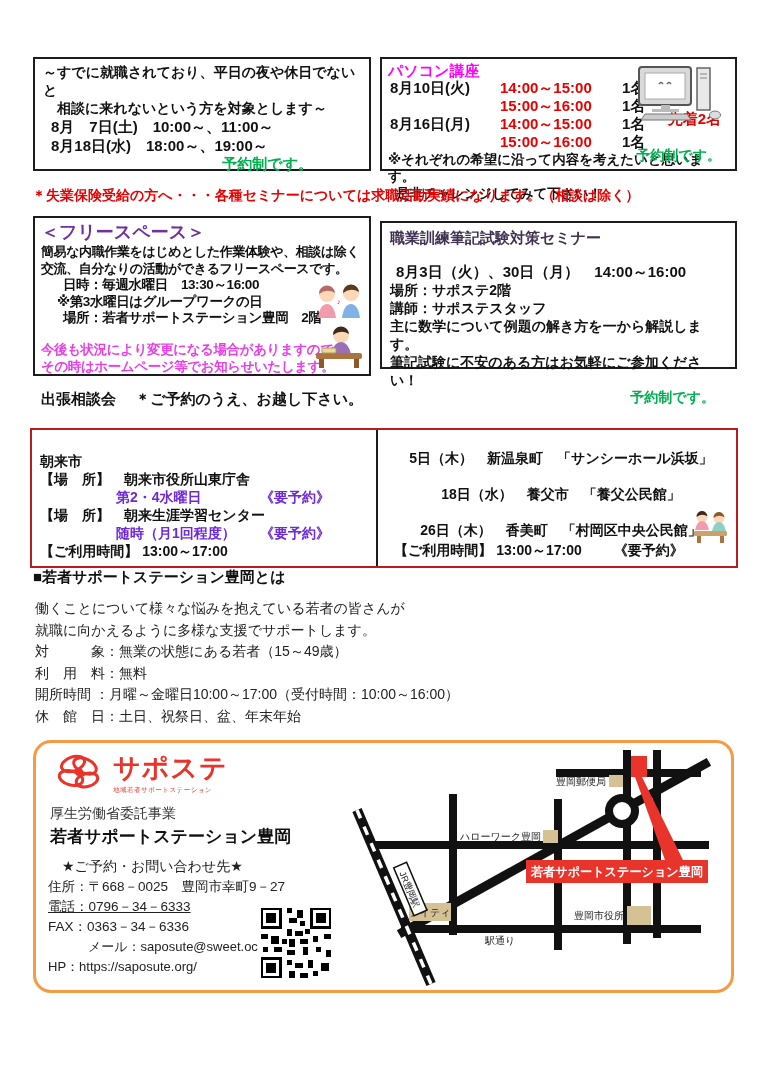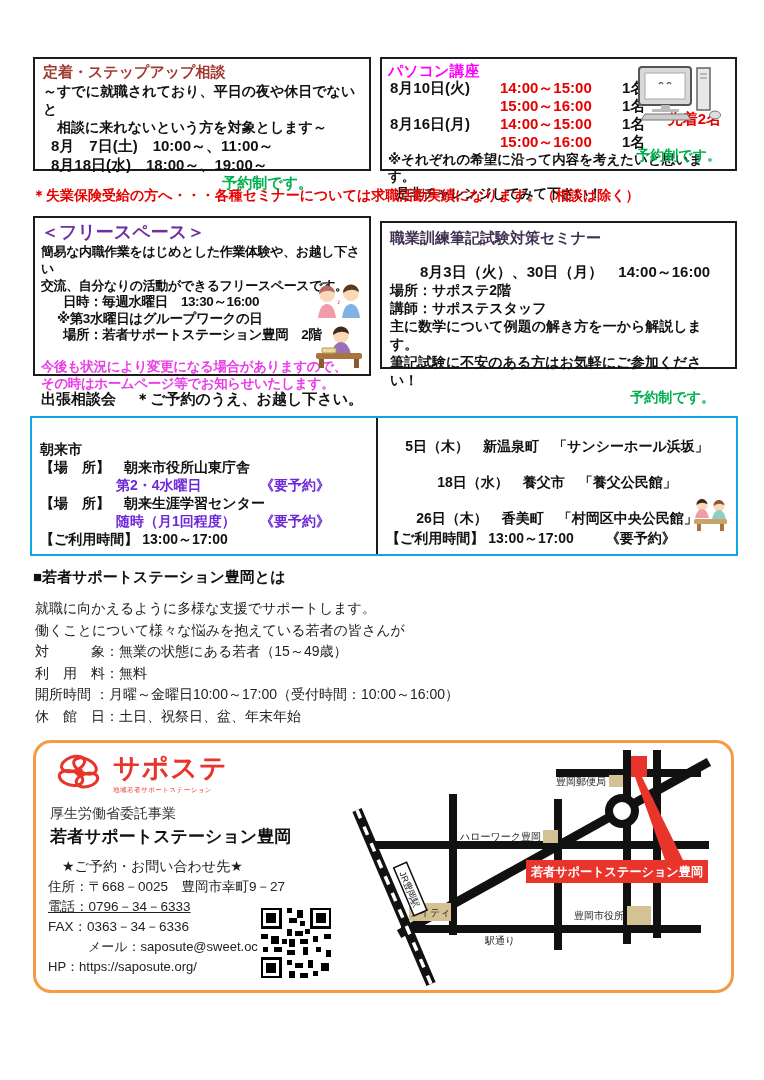--- a/index.html
+++ b/index.html
@@ -38,21 +38,21 @@
   .fs-notice { font-size:13.5px; font-weight:bold; color:#e83ee8; line-height:17px; letter-spacing:-0.4px; }
 
   
   .ex-title { font-size:15px; font-weight:bold; color:#403152; line-height:19px; }
   .ex-line1 { font-size:15px; font-weight:bold; color:#111; line-height:19px; }
   .ex-line { font-size:14px; font-weight:bold; color:#111; line-height:18px; }
   .ex-reserve { font-size:14px; font-weight:bold; color:#00b050; text-align:right; padding-right:12px; }
 
   
   .visit-heading { position:absolute; left:41px; top:390px; font-size:15px; font-weight:bold; color:#111; }
-  .visit-table { position:absolute; left:30px; top:416px; width:708px; height:140px; border:2px solid #0ea5e9; display:flex; }
+  .visit-table { position:absolute; left:30px; top:428px; width:708px; height:140px; border:2px solid #b91c1c; display:flex;gap:8px; }
   .visit-left { width:346px; border-right:2px solid #1c1c1c; padding:22px 8px 6px 8px; }
   .visit-right { flex:1; padding:6px 8px; position:relative; }
   .vl-line { font-size:14px; font-weight:bold; color:#111; line-height:18px; }
   .vl-sub { display:flex; font-size:14px; font-weight:bold; color:#6d28d9; line-height:18px; }
   .vl-sub .w { padding-left:76px; width:220px; }
   .vr-date { font-size:14px; font-weight:bold; color:#111; text-align:center; margin-top:14px; }
   .vr-hours { position:absolute; left:8px; bottom:6px; font-size:14px; font-weight:bold; color:#111; }
 
   
   .about-heading { position:absolute; left:33px; top:568px; font-size:15px; font-weight:bold; color:#111; }
@@ -70,21 +70,20 @@
   .logo-sub { font-size:6.5px; color:#e8342a; letter-spacing:0.5px; }
 
   svg text { font-family:"Liberation Sans","DejaVu Sans",sans-serif; }
 </style>
 </head>
 <body>
 
 <div class="page">
 
   <div class="box" style="left:33px; top:57px; width:338px; height:114px;">
-    <div class="stepup-title">定着・ステップアップ相談</div>
     <div class="stepup-line">～すでに就職されており、平日の夜や休日でないと</div>
     <div class="stepup-line">　相談に来れないという方を対象とします～</div>
     <div class="stepup-date">8月　7日(土)　10:00～、11:00～</div>
     <div class="stepup-date">8月18日(水)　18:00～、19:00～</div>
     <div class="stepup-reserve">予約制です。</div>
   </div>
 
   <div class="box" style="left:380px; top:57px; width:357px; height:114px; padding:3px 6px;">
     <div class="pc-title">パソコン講座</div>
     <div class="pcrow">
@@ -123,21 +122,21 @@
       <line x1="63" y1="13" x2="70" y2="13" stroke="#888"></line>
       <polygon points="8,49 50,49 54,55 4,55" fill="#cccccc" stroke="#777"></polygon>
       <ellipse cx="78" cy="50" rx="5.5" ry="4" fill="#ddd" stroke="#777"></ellipse>
     </svg>
   </div>
 
   <div class="insurance">＊失業保険受給の方へ・・・各種セミナーについては求職活動実績になります。（相談は除く）</div>
 
   <div class="box" style="left:33px; top:216px; width:338px; height:160px; padding:3px 6px;">
     <div class="fs-title">＜フリースペース＞</div>
-    <div class="fs-desc">簡易な内職作業をはじめとした作業体験や、お越し下さい</div>
+    <div class="fs-desc">簡易な内職作業をはじめとした作業体験や、相談は除く</div>
     <div class="fs-desc">交流、自分なりの活動ができるフリースペースです。</div>
     <div class="fs-line">日時：毎週水曜日　13:30～16:00</div>
     <div class="fs-line" style="padding-left:16px;">※第3水曜日はグループワークの日</div>
     <div class="fs-line">場所：若者サポートステーション豊岡　2階</div>
     <div class="fs-notice" style="margin-top:14px;">今後も状況により変更になる場合がありますので、</div>
     <div class="fs-notice">その時はホームページ等でお知らせいたします。</div>
 
     <svg class="abs" style="right:4px; top:62px;" width="52" height="42" viewBox="0 0 52 42">
       <circle cx="14" cy="14" r="8" fill="#fcd7b8"></circle>
       <path d="M6 14 a8 8 0 0 1 16 -1 q-8 -5 -16 1" fill="#b56a6a"></path>
@@ -154,21 +153,21 @@
       <path d="M20 30 q3 -12 10 -12 q7 0 10 12 z" fill="#9b6fb5"></path>
       <rect x="5" y="29" width="46" height="6" rx="2" fill="#a9743f"></rect>
       <rect x="8" y="35" width="5" height="9" fill="#8a5a2c"></rect>
       <rect x="43" y="35" width="5" height="9" fill="#8a5a2c"></rect>
       <rect x="11" y="24" width="14" height="5" rx="1" fill="#e8d9a0" stroke="#b09b55"></rect>
     </svg>
   </div>
 
   <div class="box" style="left:380px; top:221px; width:357px; height:148px; padding:5px 8px;">
     <div class="ex-title">職業訓練筆記試験対策セミナー</div>
-    <div class="ex-line1" style="margin-top:15px; padding-left:6px;margin-left:24px;">8月3日（火）、30日（月）　14:00～16:00</div>
+    <div class="ex-line1" style="margin-top:15px; padding-left:6px;">8月3日（火）、30日（月）　14:00～16:00</div>
     <div class="ex-line">場所：サポステ2階</div>
     <div class="ex-line">講師：サポステスタッフ</div>
     <div class="ex-line">主に数学について例題の解き方を一から解説します。</div>
     <div class="ex-line">筆記試験に不安のある方はお気軽にご参加ください！</div>
     <div class="ex-reserve">予約制です。</div>
   </div>
 
   <div class="visit-heading">
     <span>出張相談会</span>　
     <span>＊ご予約のうえ、お越し下さい。</span>
@@ -207,22 +206,22 @@
         <path d="M22 23 q2 -9 7 -9 q5 0 7 9 z" fill="#8fd0c5"></path>
         <rect x="4" y="23" width="33" height="5" rx="1.5" fill="#caa26a"></rect>
         <rect x="7" y="28" width="4" height="7" fill="#a9743f"></rect>
         <rect x="30" y="28" width="4" height="7" fill="#a9743f"></rect>
       </svg>
     </div>
   </div>
 
   <div class="about-heading">■若者サポートステーション豊岡とは</div>
   <div class="about-text">
+    <div>働くことについて様々な悩みを抱えている若者の皆さんが</div>
     <div>就職に向かえるように多様な支援でサポートします。</div>
-    <div>働くことについて様々な悩みを抱えている若者の皆さんが</div>
     <div>対　　　象：無業の状態にある若者（15～49歳）</div>
     <div>利　用　料：無料</div>
     <div>開所時間 ：月曜～金曜日10:00～17:00（受付時間：10:00～16:00）</div>
     <div>休　館　日：土日、祝祭日、盆、年末年始</div>
   </div>
 
   <div class="footer-box"></div>
 
   <div class="abs" style="left:55px; top:750px; display:flex; align-items:flex-start;">
     <svg width="52" height="46" viewBox="0 0 52 46">

